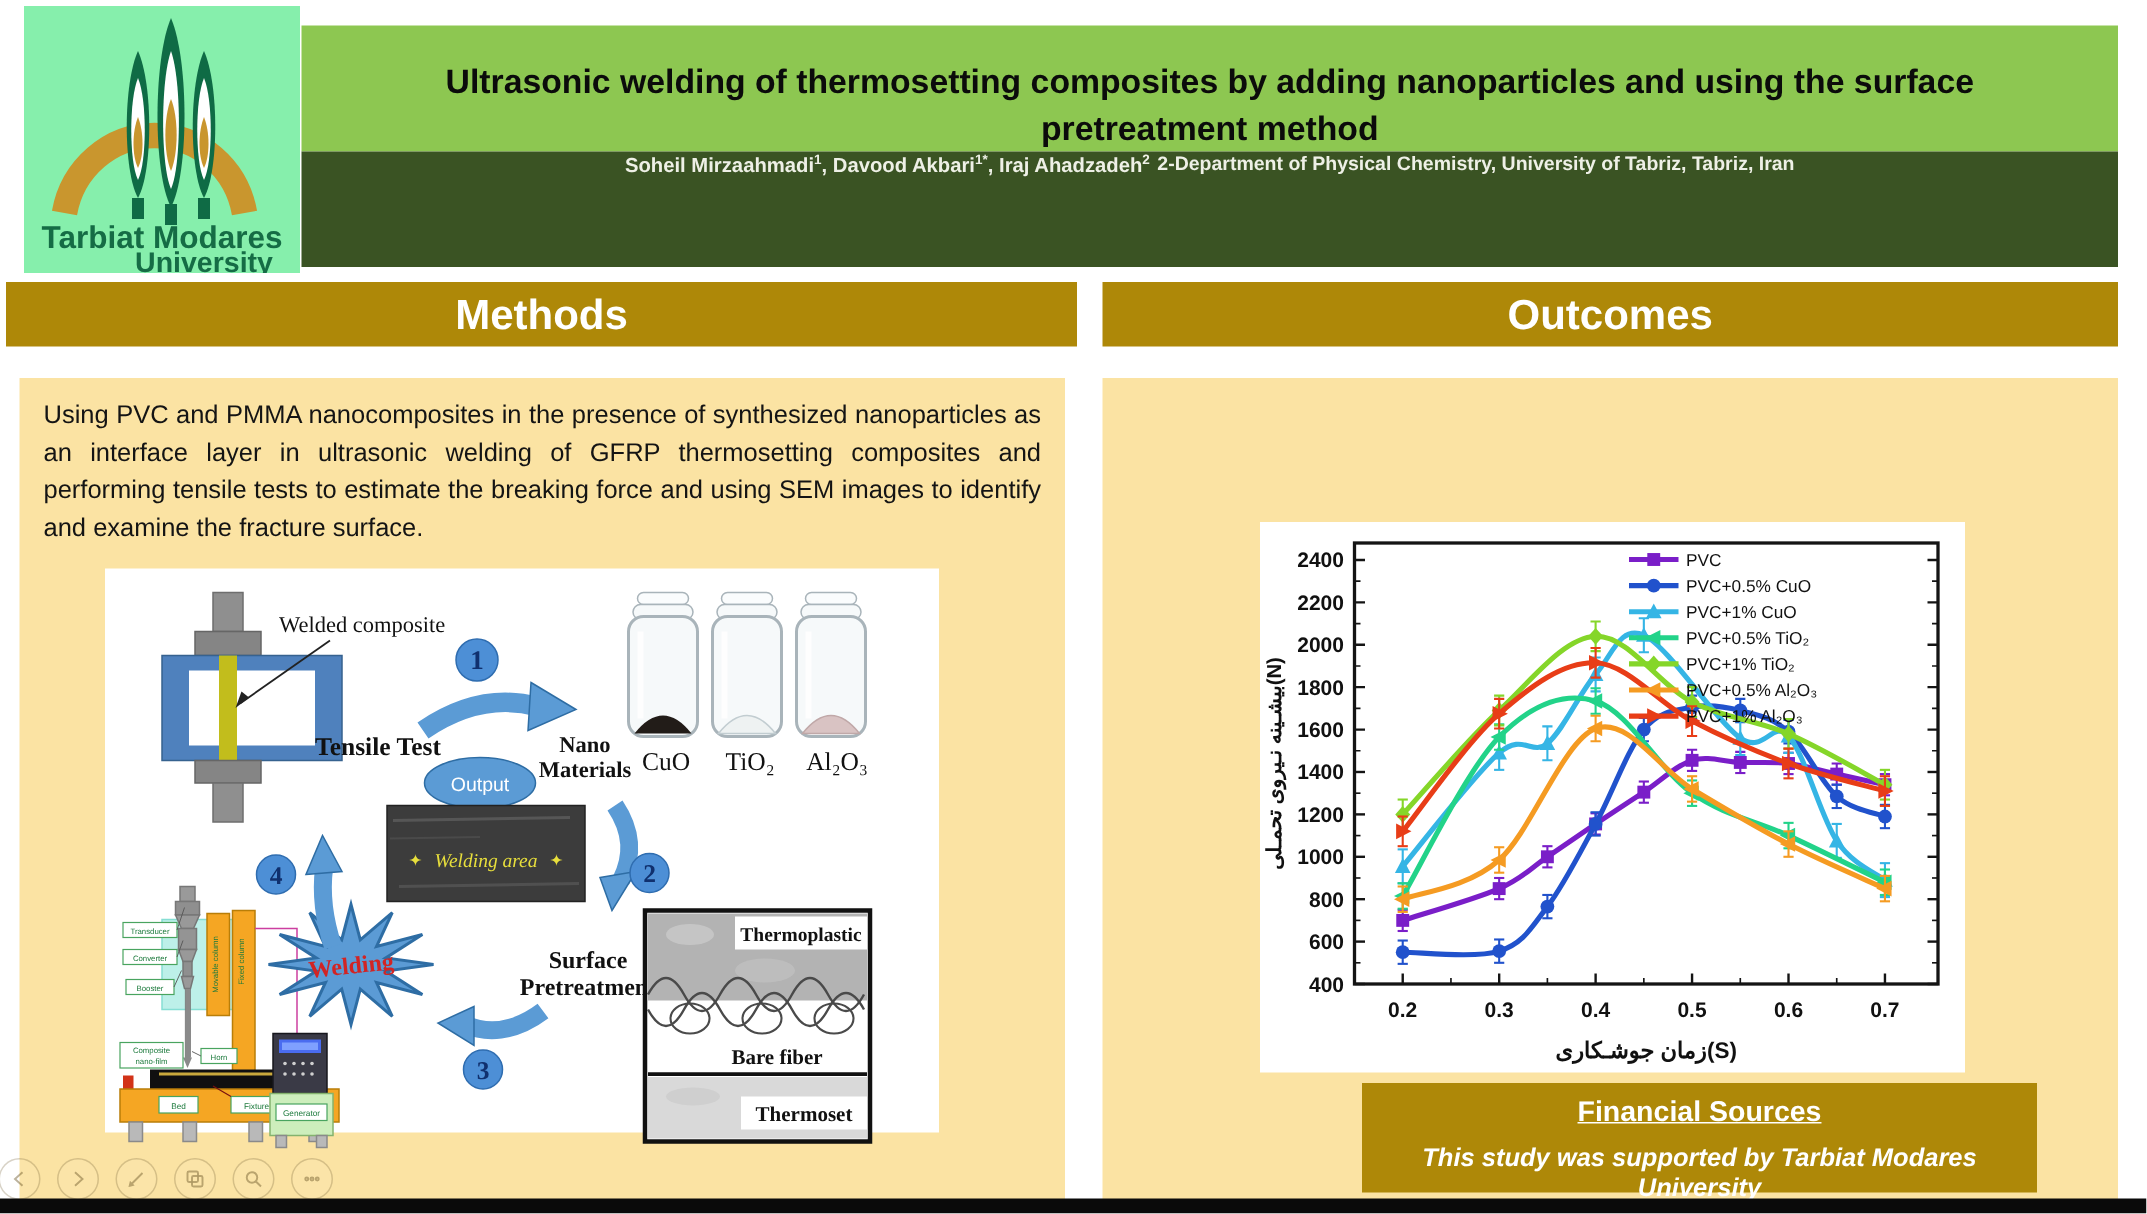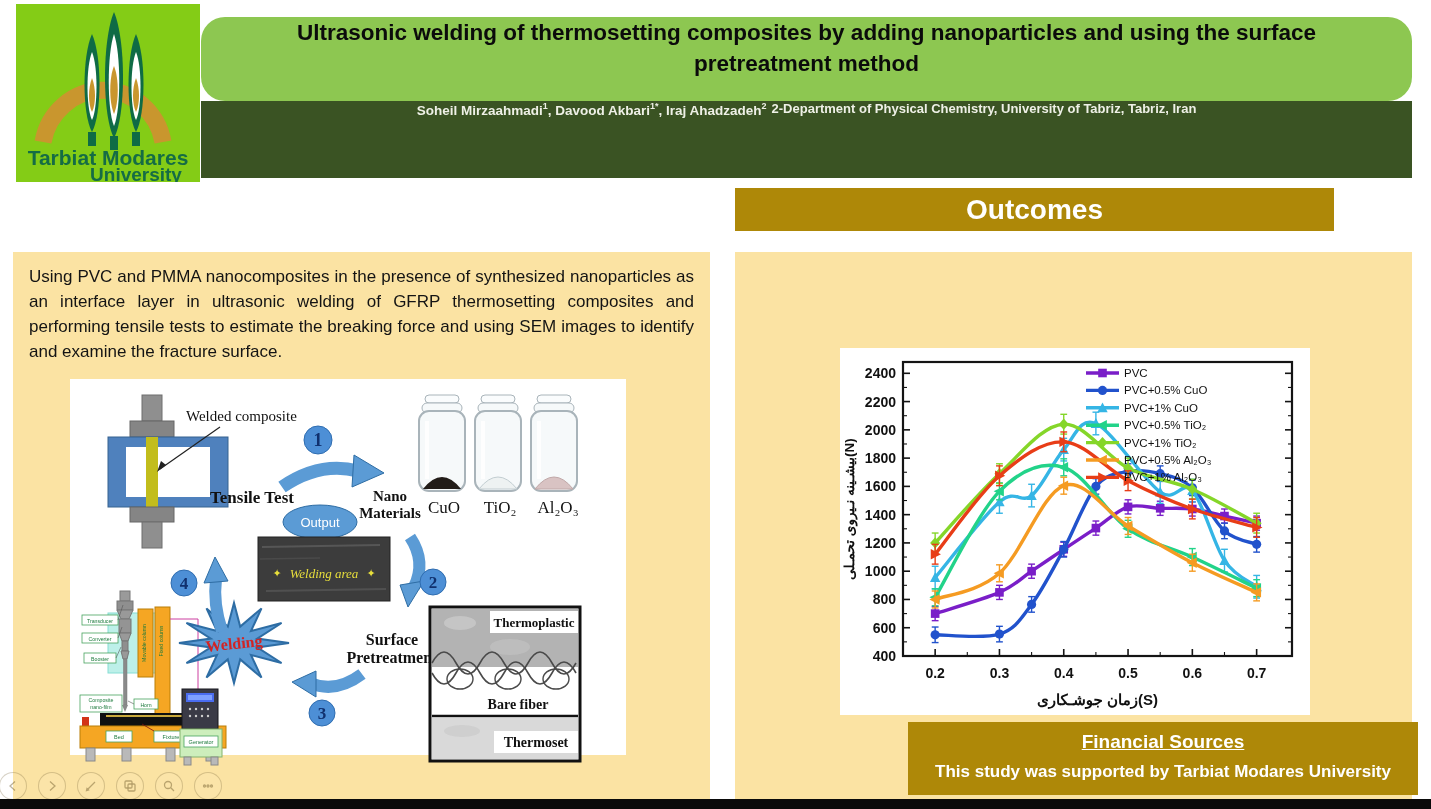--- a/index.html
+++ b/index.html
@@ -1,49 +1,49 @@
 <!DOCTYPE html>
 <html><head>
 <meta charset="utf-8">
 <style>
   html,body{margin:0;padding:0;}
   body{width:1431px;height:809px;overflow:hidden;background:#fff;font-family:"Liberation Sans",sans-serif;}
   .poster{position:relative;width:1431px;height:809px;background:#fff;}
 
-  .logo-box{position:absolute;left:16px;top:4px;width:184px;height:178px;background:#84cc16;text-decoration:underline;}
+  .logo-box{position:absolute;left:16px;top:4px;width:184px;height:178px;background:#86efac;text-decoration:underline;}
 
   .title-band{position:absolute;left:201px;top:17px;width:1211px;height:84px;background:#8dc751;
-    display:flex;align-items:flex-start;justify-content:center;border-radius:24px;}
+    display:flex;align-items:flex-end;justify-content:center;}
   .title-band h1{margin:0;padding:0 30px;font-size:22.5px;line-height:1.38;color:#0b0b0b;font-weight:bold;text-align:center;}
 
   .authors-band{position:absolute;left:201px;top:101px;width:1211px;height:77px;background:#3a5323;
     color:#eef0e6;text-align:center;font-weight:bold;display:flex;flex-direction:row;justify-content:center;gap:5px;}
   .authors-line{font-size:13.5px;}
   .authors-line sup{font-size:9px;}
   .affil{font-size:13px;}
 
   .sec-header{position:absolute;top:188px;height:43px;background:#ae8808;color:#fff;
     display:flex;align-items:center;justify-content:center;font-size:28px;font-weight:bold;}
   #methods-header{left:4px;width:714px;}
-  #outcomes-header{left:735px;width:599px;}
+  #outcomes-header{left:735px;width:677px;}
 
   .panel{position:absolute;top:252px;height:555px;background:#fbe3a3;}
   #methods-panel{left:13px;width:697px;}
   #outcomes-panel{left:735px;width:677px;}
 
   .para{margin:13px 16px 0 16px;color:#141414;line-height:1.47;}
   #methods-para{font-size:17px;text-align:justify;}
   #outcomes-para{font-size:16.5px;text-align:left;}
 
   .figure-box{position:absolute;left:57px;top:127px;width:556px;height:376px;background:#fff;}
   .chart-box{position:absolute;left:105px;top:96px;width:470px;height:367px;background:#fff;}
 
-  .financial{position:absolute;left:908px;top:722px;width:510px;height:73px;background:#ae8808;color:#fff;text-align:center;}
+  .financial{position:absolute;left:908px;top:722px;width:450px;height:73px;background:#ae8808;color:#fff;text-align:center;}
   .fin-head{font-size:19px;font-weight:bold;text-decoration:underline;margin-top:9px;}
-  .fin-text{font-size:17px;font-weight:bold;margin-top:9px;}
+  .fin-text{font-size:17px;font-weight:bold;margin-top:9px;font-style:italic;}
 
   .bottom-bar{position:absolute;left:0;top:799px;width:1431px;height:10px;background:#0a0a0a;}
 
   .toolbar{position:absolute;left:-1px;top:772px;height:28px;display:flex;gap:11px;align-items:center;}
   .tool-btn{width:26px;height:26px;border-radius:50%;border:1.3px solid rgba(112,92,48,.5);
     display:flex;align-items:center;justify-content:center;background:rgba(255,255,255,.10);opacity:.55;}
   .tool-btn svg{stroke:rgba(112,92,48,.85);fill:none;stroke-width:1.3;}
 
   .fser{font-family:"Liberation Serif",serif;}
 </style>
@@ -76,20 +76,21 @@
 
   <div class="title-band">
     <h1>Ultrasonic welding of thermosetting composites by adding nanoparticles and using the surface pretreatment method</h1>
   </div>
 
   <div class="authors-band">
     <div class="authors-line"><span>Soheil Mirzaahmadi</span><sup>1</sup><span>, Davood Akbari</span><sup>1*</sup><span>, Iraj Ahadzadeh</span><sup>2</sup></div>
     <div class="affil">2-Department of Physical Chemistry, University of Tabriz, Tabriz, Iran</div>
   </div>
 
+  <div class="sec-header" id="methods-header">Methods</div>
   <div class="sec-header" id="outcomes-header">Outcomes</div>
 
   <div class="panel" id="methods-panel">
     <p class="para" id="methods-para">Using PVC and PMMA nanocomposites in the presence of synthesized nanoparticles as an interface layer in ultrasonic welding of GFRP thermosetting composites and performing tensile tests to estimate the breaking force and using SEM images to identify and examine the fracture surface.</p>
 
     <div class="figure-box">
       <svg viewBox="0 0 556 396" width="556" height="396">
 
         <g>
           <rect x="72" y="16" width="20" height="26" fill="#8f8f8f" stroke="#6e6e6e"></rect>

